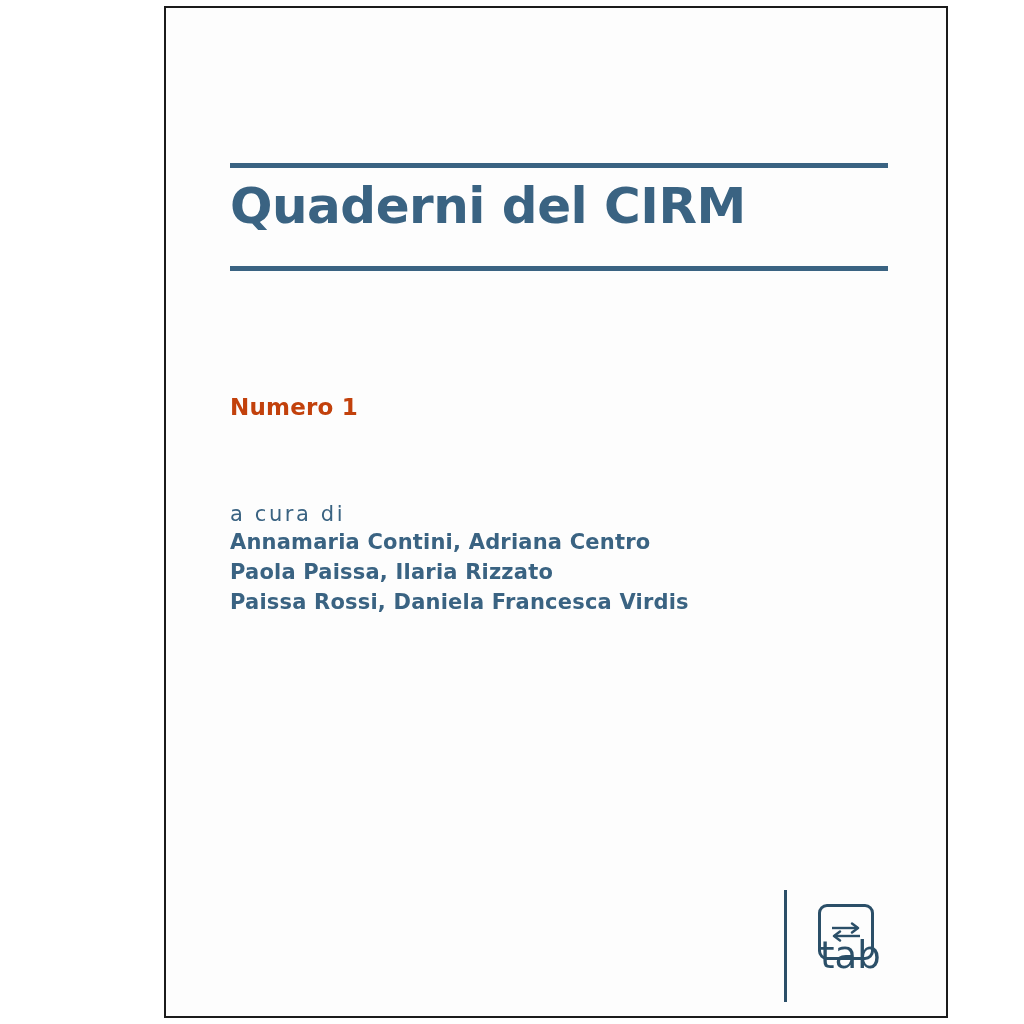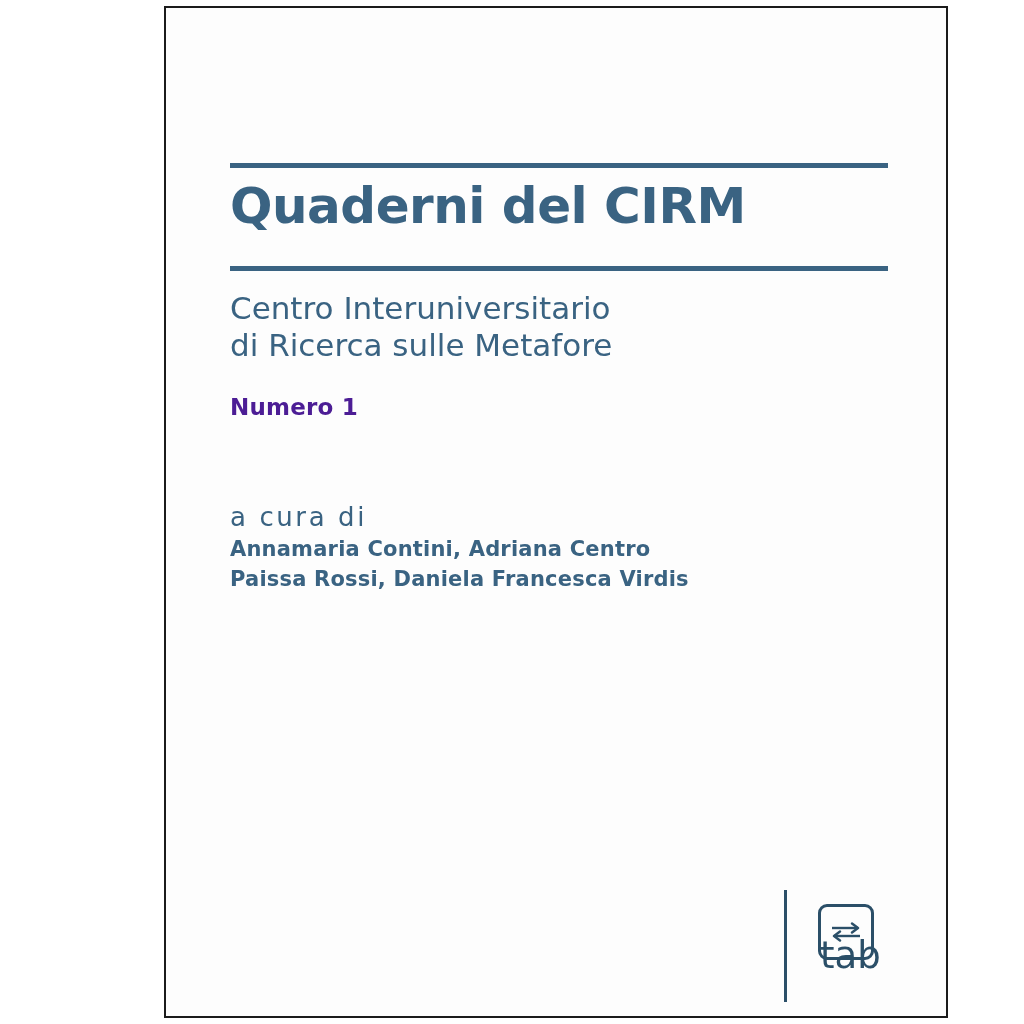--- a/index.html
+++ b/index.html
@@ -76,32 +76,32 @@
     color: #3a6382;
     line-height: 1.18;
   }
 
   #issue-number {
     position: absolute;
     left: 0;
     top: 386px;
     font-size: 23px;
     font-weight: bold;
-    color: #4c1d95;
+    color: #c2410c;
     letter-spacing: 0.2px;
   }
 
   #editors-block {
     position: absolute;
     left: 0;
     top: 492px;
     width: 640px;
   }
   #editors-label {
-    font-size: 26px;
+    font-size: 21px;
     font-weight: 400;
     color: #3a6382;
     letter-spacing: 2.6px;
     line-height: 1.35;
   }
   .editor-line {
     font-size: 21px;
     font-weight: bold;
     color: #3a6382;
     letter-spacing: 0.2px;
@@ -168,30 +168,27 @@
   <div id="cover-panel">
 
     <div id="cover-content">
 
       <div class="rule" id="rule-top"></div>
 
       <div id="series-title">Quaderni del CIRM</div>
 
       <div class="rule" id="rule-bottom"></div>
 
-      <div id="series-subtitle">
-        <div>Centro Interuniversitario</div>
-        <div>di Ricerca sulle Metafore</div>
-      </div>
 
       <div id="issue-number">Numero 1</div>
 
       <div id="editors-block">
         <div id="editors-label">a cura di</div>
         <div class="editor-line">Annamaria Contini, Adriana Centro</div>
+        <div class="editor-line">Paola Paissa, Ilaria Rizzato</div>
         <div class="editor-line">Paissa Rossi, Daniela Francesca Virdis</div>
       </div>
 
     </div>
 
     <div id="publisher-logo">
       <div id="logo-divider"></div>
       <div id="logo-mark">
         <div id="logo-box"></div>
         <svg id="logo-arrows" viewBox="0 0 32 20">

